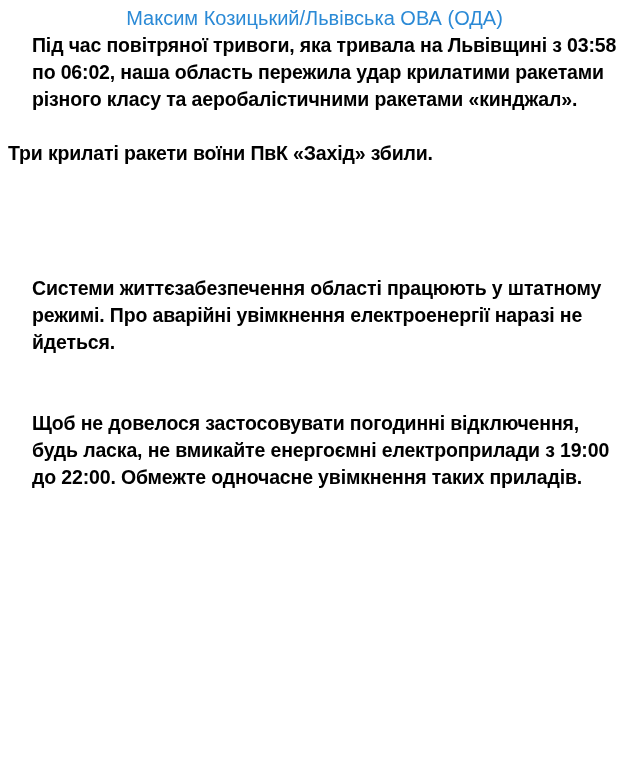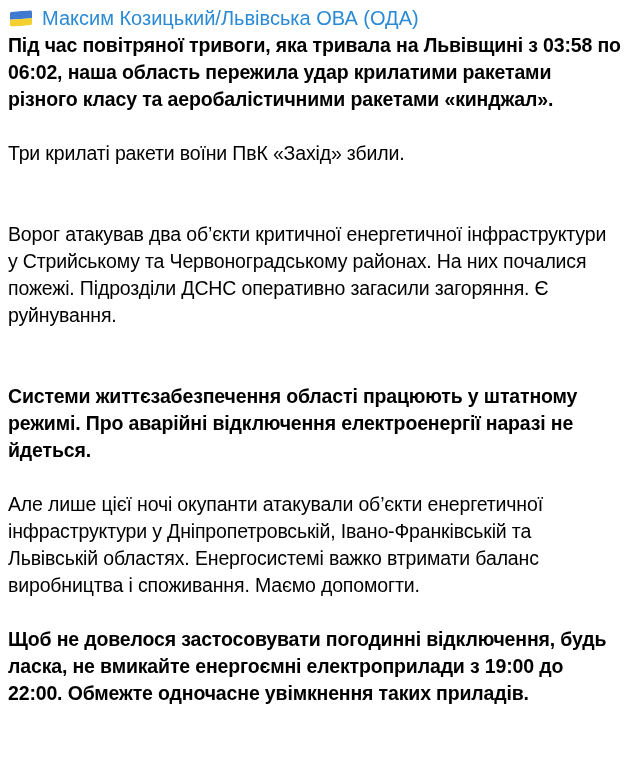--- a/index.html
+++ b/index.html
@@ -20,41 +20,42 @@
       width: 629px;
     }
     .sender {
       display: flex;
       align-items: center;
       height: 28px;
       font-size: 20px;
       color: #2b8ad6;
       font-weight: 400;
       line-height: 28px;
+      flex-direction: column;
     }
     .flag {
       display: inline-block;
       width: 22px;
       height: 15px;
       margin-right: 10px;
       margin-left: 2px;
       border-radius: 2px;
       overflow: hidden;
       transform: skewY(-4deg);
     }
     .flag .top { height: 50%; background: #3f7ad0; }
     .flag .bottom { height: 50%; background: #f3cf2f; }
     .text {
       font-size: 19.5px;
       line-height: 27px;
       letter-spacing: -0.15px;
     }
-    .para { margin: 0; }
+    .para { margin: 0; font-weight: bold; }
     .gap { height: 27px; }
-    .bold { font-weight: 700; }
+    .bold { font-weight: 700; margin-left: 24px; }
     .excl {
       display: inline-block;
       color: #e02424;
       font-weight: 700;
       width: 22px;
       margin-left: 4px;
       margin-right: 4px;
       text-align: center;
     }
   </style>
@@ -69,22 +70,20 @@
     </span>
     <span>Максим Козицький/Львівська ОВА (ОДА)</span>
   </div>
 
   <div class="text">
     <p class="para bold">Під час повітряної тривоги, яка тривала на Львівщині з 03:58 по 06:02, наша область пережила удар крилатими ракетами різного класу та аеробалістичними ракетами «кинджал».</p>
     <div class="gap"></div>
     <p class="para">Три крилаті ракети воїни ПвК «Захід» збили.</p>
     <div class="gap"></div>
     <div class="gap"></div>
-    <p class="para">Ворог атакував два об’єкти критичної енергетичної інфраструктури у Стрийському та Червоноградському районах. На них почалися пожежі. Підрозділи ДСНС оперативно загасили загоряння. Є руйнування.</p>
     <div class="gap"></div>
     <div class="gap"></div>
-    <p class="para bold">Системи життєзабезпечення області працюють у штатному режимі. Про аварійні відключення електроенергії наразі не йдеться.</p>
+    <p class="para bold">Системи життєзабезпечення області працюють у штатному режимі. Про аварійні увімкнення електроенергії наразі не йдеться.</p>
     <div class="gap"></div>
-    <p class="para">Але лише цієї ночі окупанти атакували об’єкти енергетичної інфраструктури у Дніпропетровській, Івано-Франківській та Львівській областях. Енергосистемі важко втримати баланс виробництва і споживання. Маємо допомогти.</p>
     <div class="gap"></div>
     <p class="para bold">Щоб не довелося застосовувати погодинні відключення, будь ласка, не вмикайте енергоємні електроприлади з 19:00 до 22:00. Обмежте одночасне увімкнення таких приладів.</p>
   </div>
 </div>
 
 </body></html>

